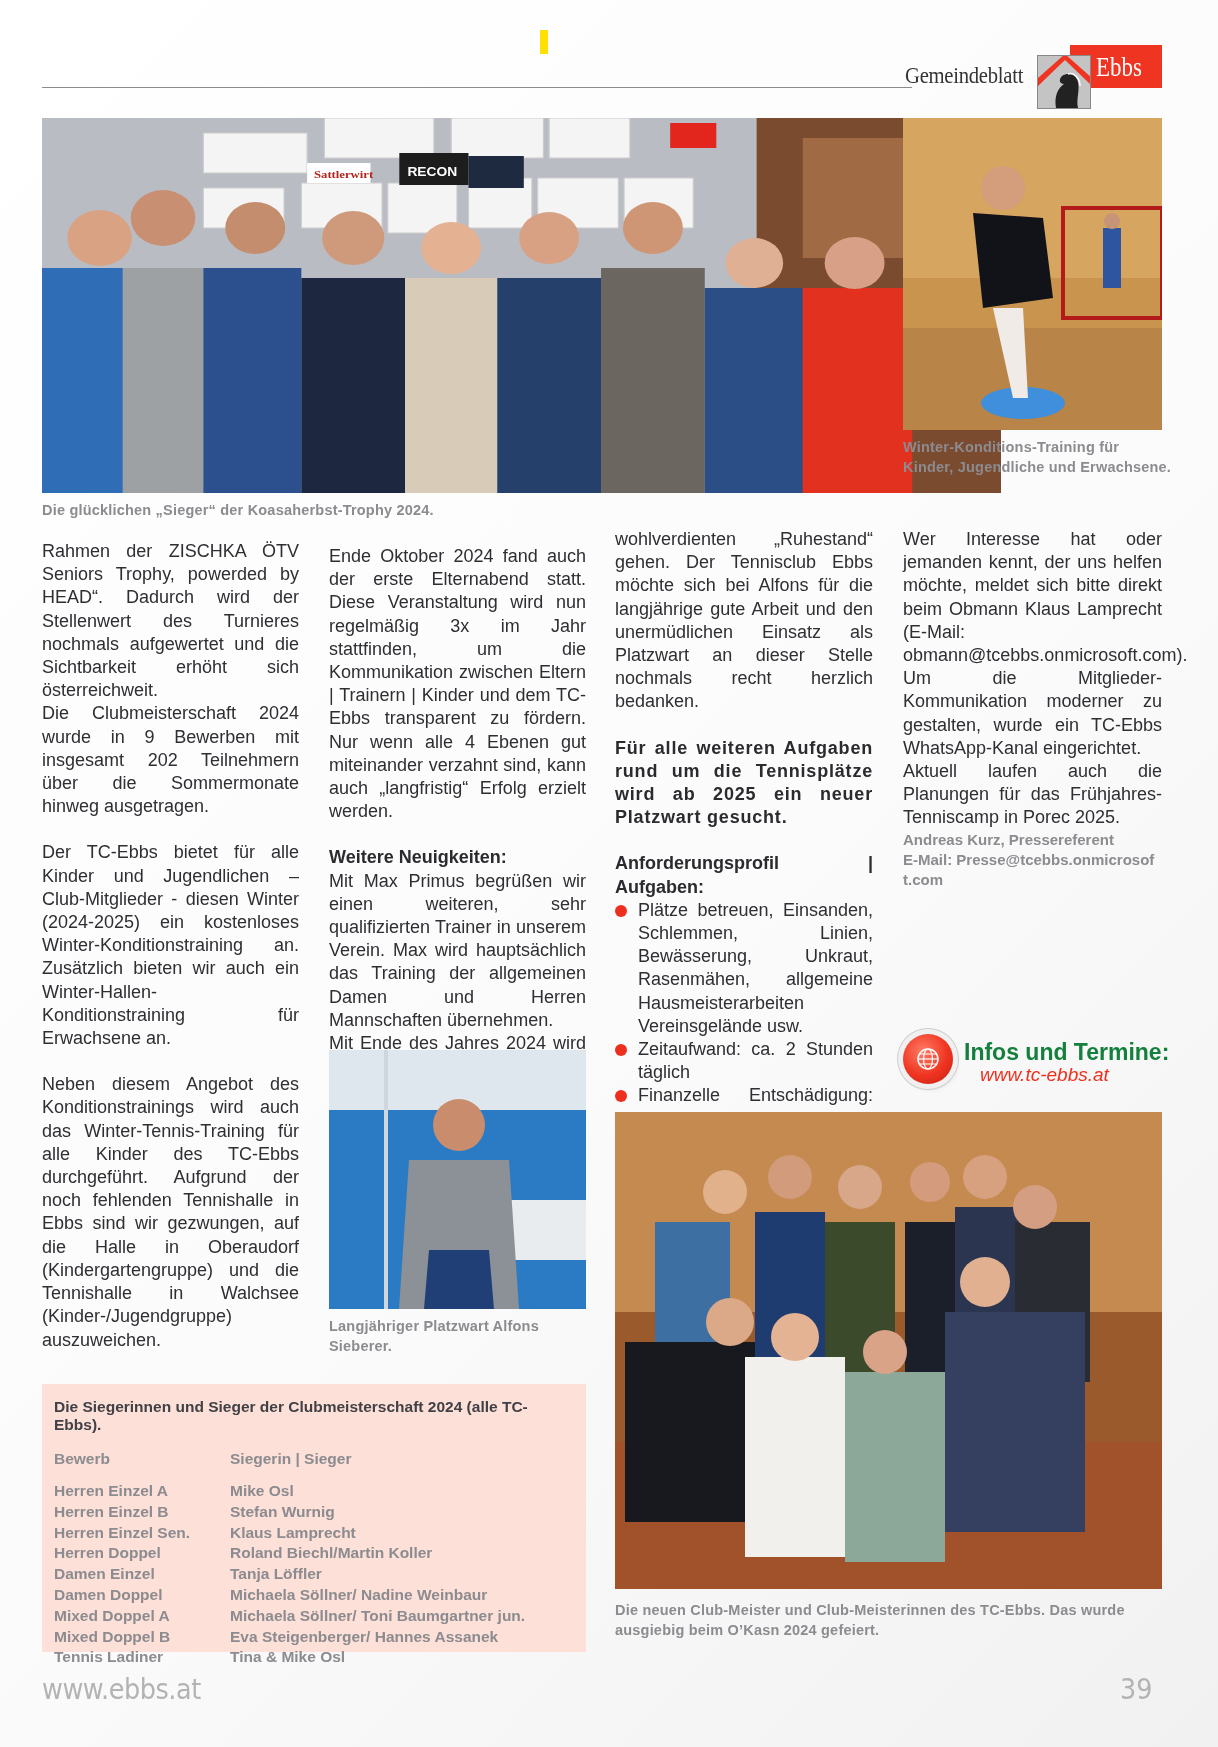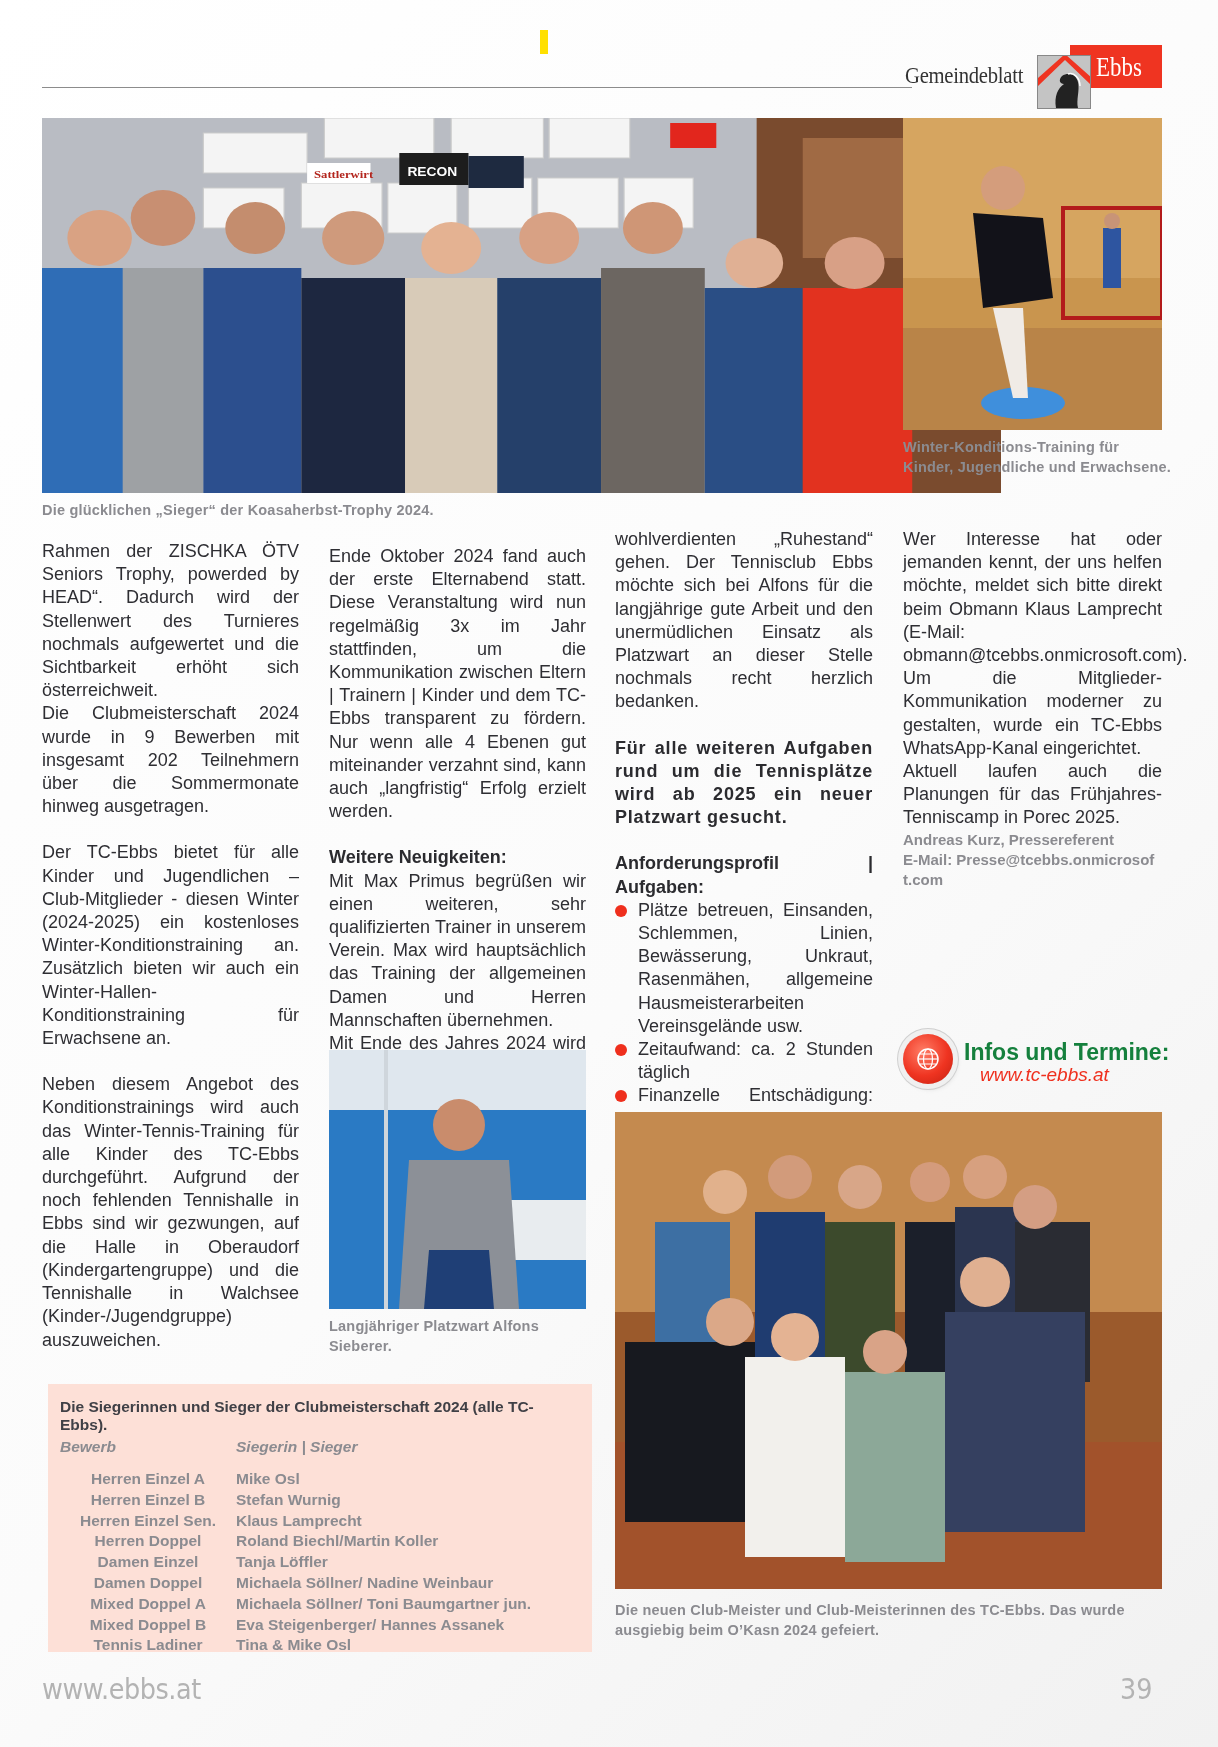--- a/index.html
+++ b/index.html
@@ -50,25 +50,25 @@
 
   
   .info-icon { left: 903px; top: 1034px; width: 50px; height: 50px; border-radius: 50%;
     background: radial-gradient(circle at 40% 35%, #ff7d66 0%, #ef3421 55%, #c21f10 100%);
     box-shadow: 0 0 0 5px #f0f0f0, 0 0 0 6px #cfcfcf, 2px 3px 6px rgba(0,0,0,0.25);
   }
   .info-title { left: 964px; top: 1039px; font-weight: bold; font-size: 23px; color: #15803d; }
   .info-link { left: 964px; top: 1064px; font-style: italic; font-size: 19px; color: #ef2f1d; margin-left: 16px; }
 
   
-  .results-box { left: 48px; top: 1384px; width: 544px; height: 268px; background: #fde0d7; padding: 14px 12px; }
+  .results-box { left: 42px; top: 1384px; width: 544px; height: 268px; background: #fde0d7; padding: 14px 12px; }
   .results-title { font-weight: bold; font-size: 15.5px; color: #404046; }
-  .results-head { margin-top: 4px; display: flex; font-weight: bold; font-size: 15.5px; color: #8b8b90; font-style: italic; }
+  .results-head { margin-top: 16px; display: flex; font-weight: bold; font-size: 15.5px; color: #8b8b90; }
   .results-rows { margin-top: 13px; }
-  .results-row { display: flex; font-weight: bold; font-size: 15.5px; line-height: 20.8px; color: #8b8b90; text-align: center; }
+  .results-row { display: flex; font-weight: bold; font-size: 15.5px; line-height: 20.8px; color: #8b8b90; }
   .col1 { width: 176px; }
 
   .footer-url { left: 42px; top: 1672px; font-family: "DejaVu Sans", sans-serif; font-size: 29px; color: #b3b3b3; letter-spacing: -0.5px; transform: scaleX(0.88); transform-origin: left center; }
   .footer-page { left: 1120px; top: 1672px; font-family: "DejaVu Sans", sans-serif; font-size: 29px; color: #b3b3b3; transform: scaleX(0.88); transform-origin: left center; }
 </style>
 </head>
 <body>
 
 <div class="abs yellow-mark"></div>
 <div class="abs header-rule"></div>

